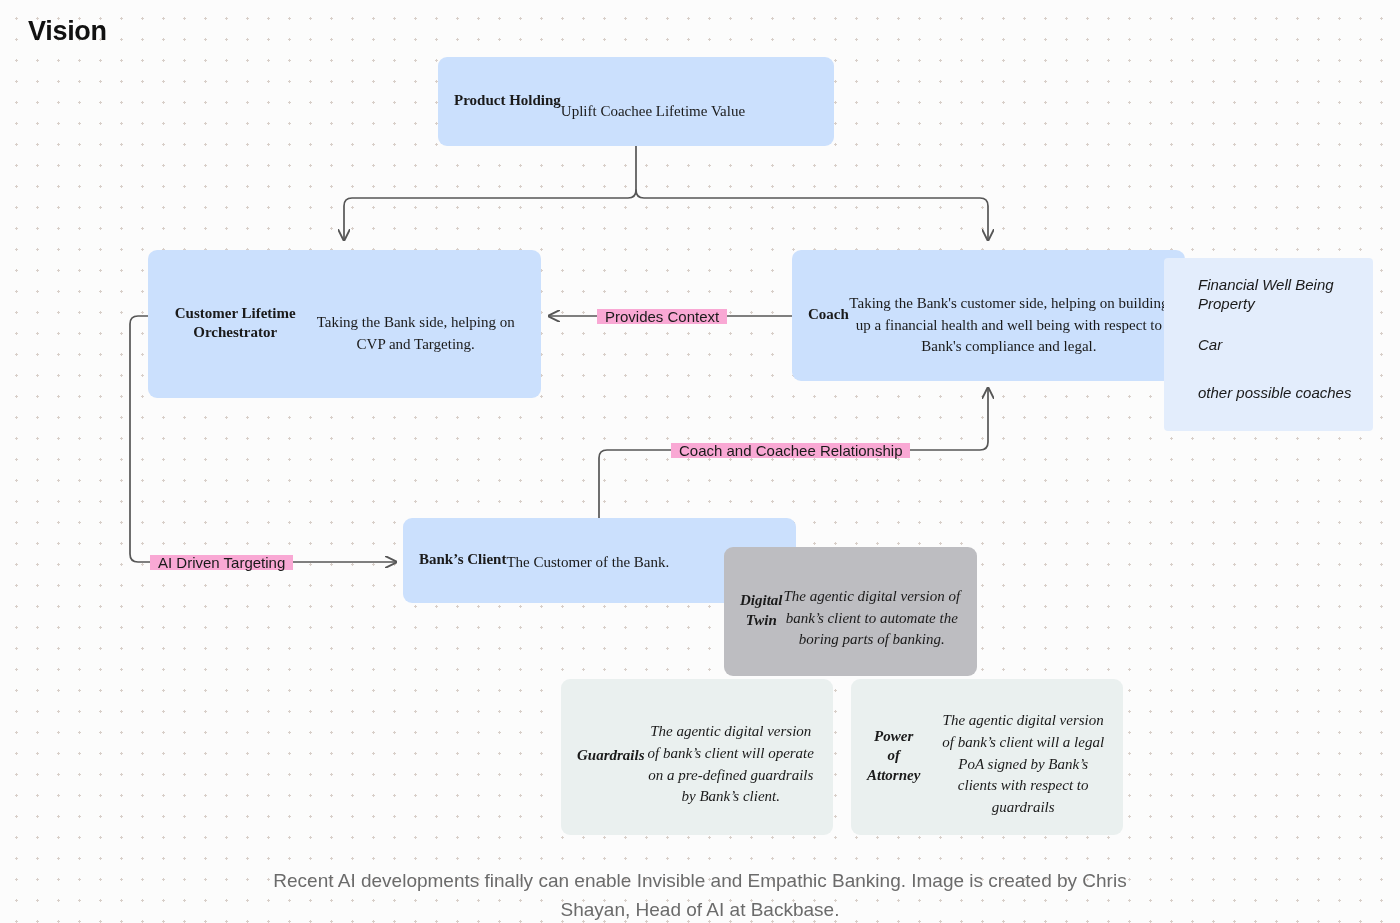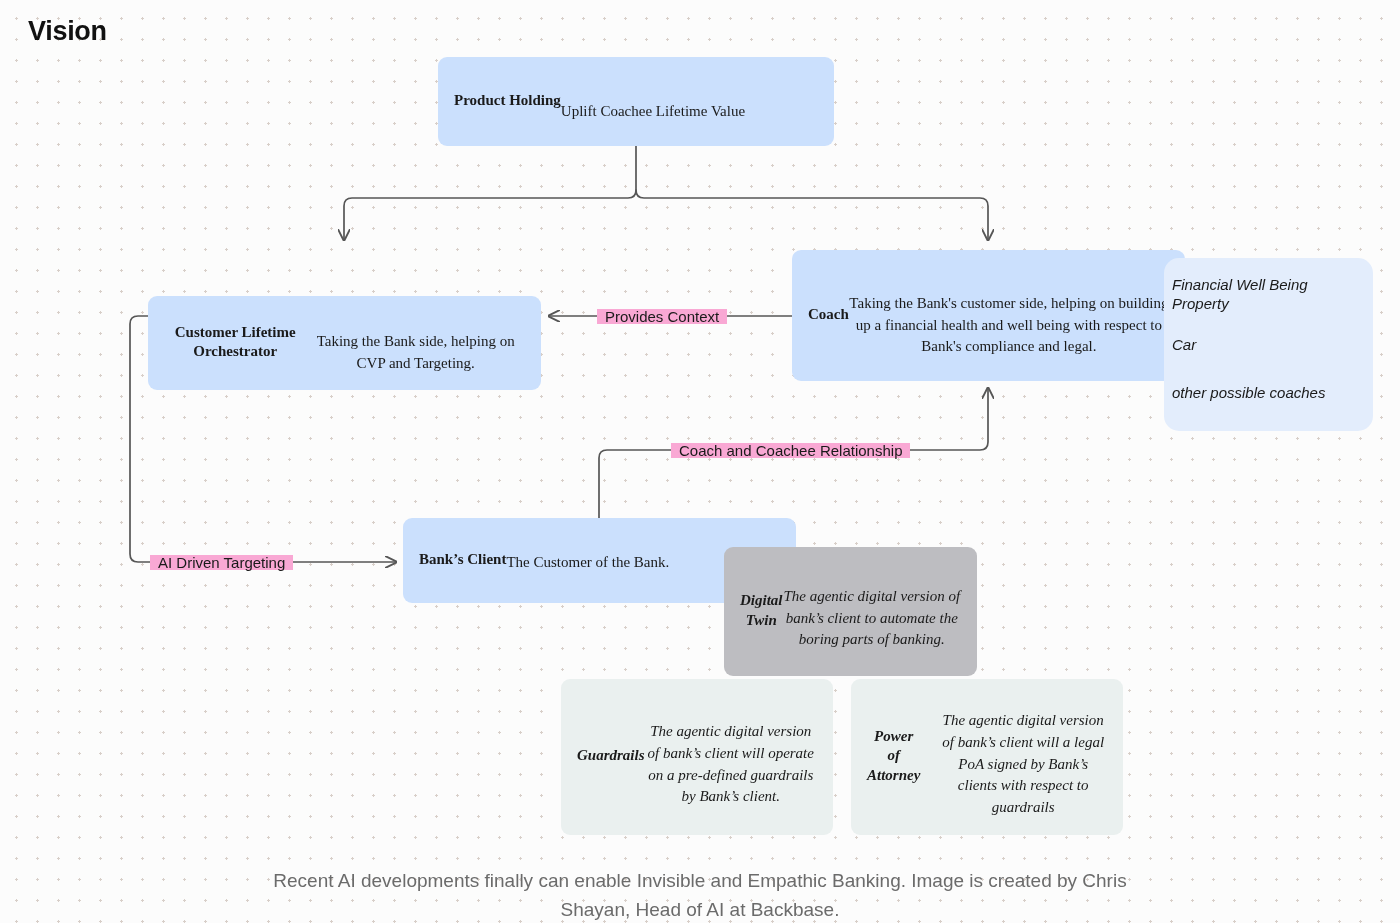--- a/index.html
+++ b/index.html
@@ -31,22 +31,22 @@
         padding:14px 16px 16px;font-family:Liberation Serif, serif;}
   .node .ttl{font-size:15px;font-weight:bold;text-align:center;line-height:1.3;}
   .node .dsc{font-size:15px;text-align:center;line-height:1.45;margin-top:22px;}
   .blue{background:#cbe0fd;}
   .gray{background:#bdbdc1;}
   .pale{background:#eaf0ef;}
   .ital .ttl,.ital .dsc{font-style:italic;}
 
   #panel-coach-types{
     position:absolute;box-sizing:border-box;
-    background:#e3edfc;border-radius:15px;
-    padding:14px 0 14px 8px;
+    background:#e3edfc;border-radius:4px;
+    padding:14px 0 14px 34px;
   }
   #panel-coach-types .row{
     font-size:15px;font-style:italic;line-height:1.25;color:#1a1a1a;
   }
   #panel-coach-types .row.r0{margin-top:4px;}
   #panel-coach-types .row.r1{}
   #panel-coach-types .row.r2{margin-top:22px;}
   #panel-coach-types .row.r3{margin-top:30px;}
 
   .edge-label{position:absolute;font-size:15px;color:#1a1a1a;
@@ -82,21 +82,21 @@
 
     <path d="M 148 316 L 138 316 Q 130 316 130 324 L 130 554 Q 130 562 138 562 L 396 562" marker-end="url(#arw)"></path>
   </g>
 </svg>
 
 <div class="node blue" style="left:438px;top:57px;width:396px;height:89px;">
   <div class="ttl">Product Holding</div>
   <div class="dsc">Uplift Coachee Lifetime Value</div>
 </div>
 
-<div class="node blue" style="left:148px;top:250px;width:393px;height:94px;margin-top:46px;">
+<div class="node blue" style="left:148px;top:250px;width:393px;height:148px;">
   <div class="ttl">Customer Lifetime Orchestrator</div>
   <div class="dsc" style="max-width:310px;">Taking the Bank side, helping on CVP and Targeting.</div>
 </div>
 
 <div class="node blue" style="left:792px;top:250px;width:393px;height:131px;">
   <div class="ttl">Coach</div>
   <div class="dsc" style="max-width:356px;">Taking the Bank's customer side, helping on building up a financial health and well being with respect to Bank's compliance and legal.</div>
 </div>
 
 <div id="panel-coach-types" style="left:1164px;top:258px;width:209px;height:173px;">

